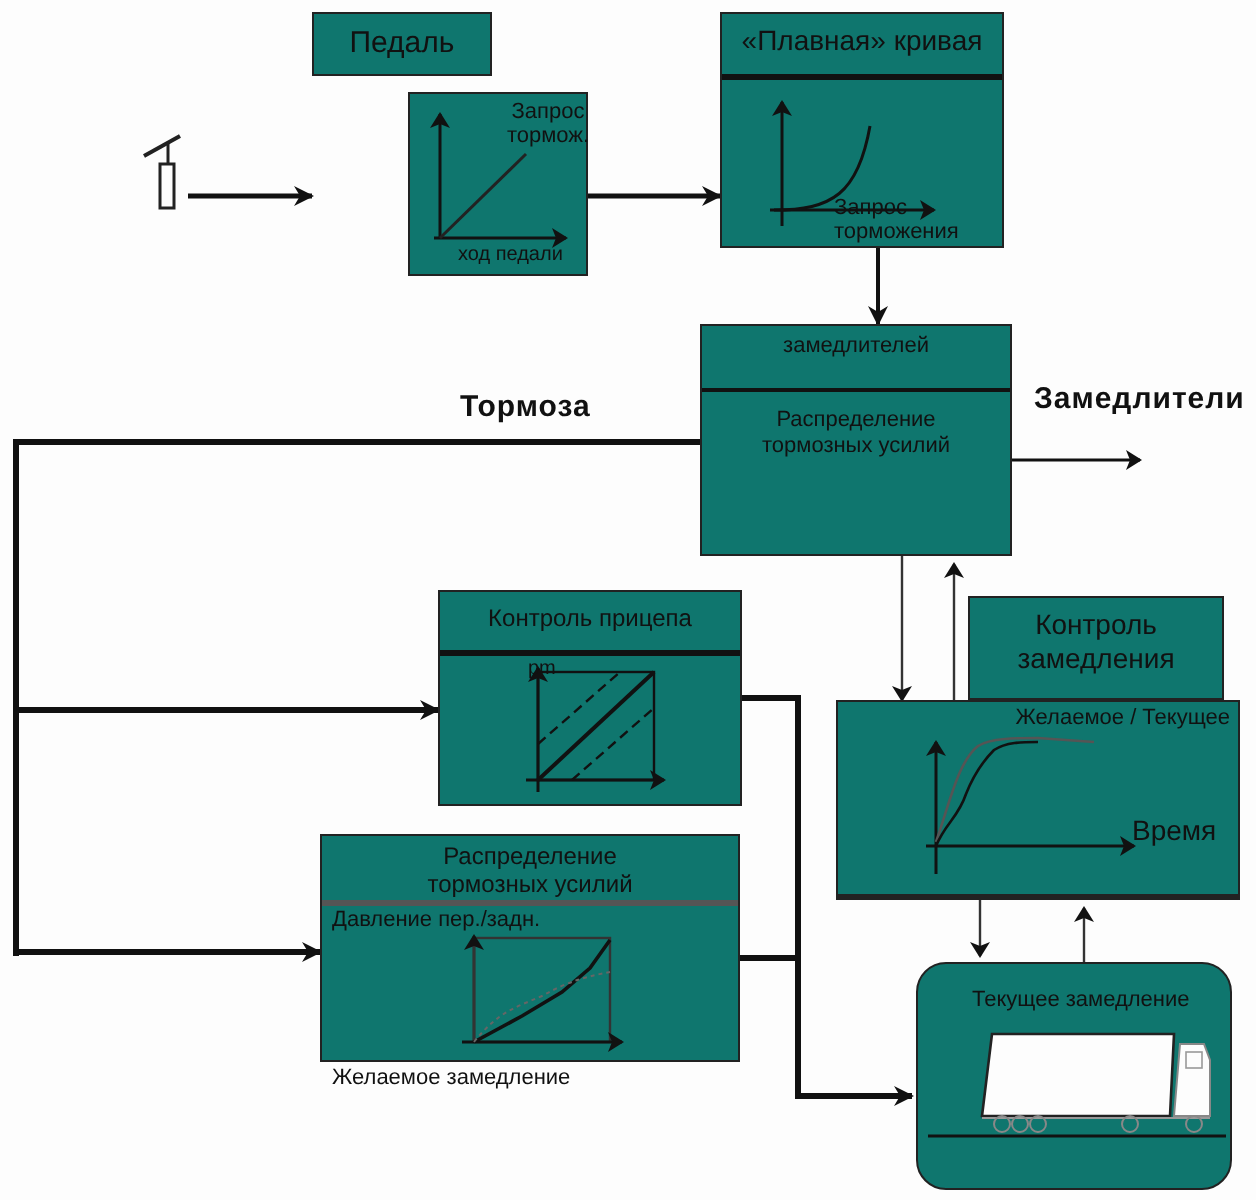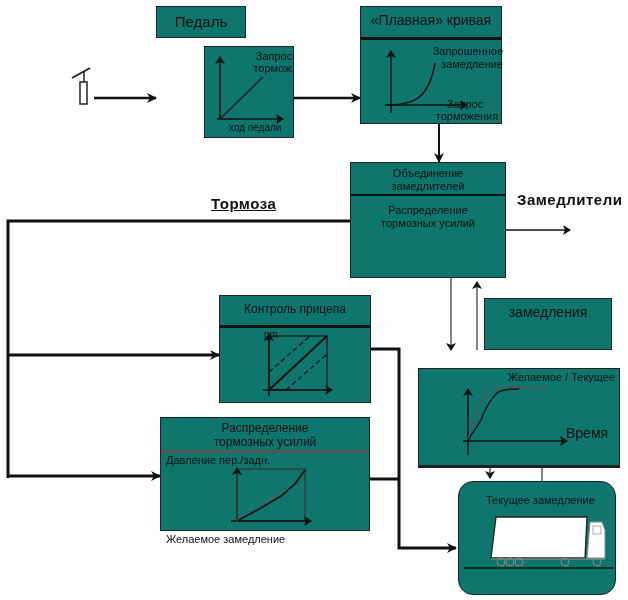--- a/index.html
+++ b/index.html
@@ -67,65 +67,61 @@
 </div>
 
 <div class="box" style="left:360px;top:6px;width:142px;height:118px;">
   <div class="lbl c" style="left:0;right:0;top:6px;font-size:14px;line-height:15px;">«Плавная» кривая</div>
   <div class="hdr-sep" style="top:30px;"></div>
   <svg width="142" height="118" style="position:absolute;left:0;top:0">
     <line x1="30" y1="106" x2="30" y2="44" stroke="#111" stroke-width="1.5" marker-end="url(#ahs)"></line>
     <line x1="24" y1="98" x2="106" y2="98" stroke="#111" stroke-width="1.5" marker-end="url(#ahs)"></line>
     <path d="M26,98 C55,98 68,90 74,56" fill="none" stroke="#111" stroke-width="1.5"></path>
   </svg>
-  <div class="lbl" style="left:66px;top:38px;font-size:11px;line-height:13px;text-align:right;width:76px;">
-    <div>Запрошенное</div>
-    <div>замедление</div>
-  </div>
-  <div class="lbl" style="left:68px;top:91px;font-size:11px;line-height:12px;text-align:center;width:76px;">
+  <div class="lbl" style="left:56px;top:91px;font-size:11px;line-height:12px;text-align:left;width:76px;">
     <div style="padding-right:4px;">Запрос</div>
     <div>торможения</div>
   </div>
 </div>
 
 <div class="box" style="left:350px;top:162px;width:156px;height:116px;">
   <div class="lbl c" style="left:0;right:0;top:4px;font-size:11px;line-height:13px;">
-    <div>Объединение</div>
     <div>замедлителей</div>
   </div>
   <div class="hdr-sep" style="top:31px;border-top-width:2px;"></div>
   <div class="lbl c" style="left:0;right:0;top:41px;font-size:11px;line-height:13px;">
     <div>Распределение</div>
     <div>тормозных усилий</div>
   </div>
 </div>
 
-<div class="lbl bold" style="left:211px;top:197px;text-decoration:underline;">Тормоза</div>
+<div class="lbl bold" style="left:230px;top:197px;">Тормоза</div>
 <div class="lbl bold" style="left:517px;top:193px;">Замедлители</div>
 
 <div class="box" style="left:219px;top:295px;width:152px;height:108px;">
   <div class="lbl c" style="left:0;right:0;top:7px;font-size:12px;">Контроль прицепа</div>
   <div class="hdr-sep" style="top:29px;"></div>
   <svg width="150" height="108" style="position:absolute;left:0;top:0">
     <rect x="49" y="40" width="58" height="54" fill="none" stroke="#111" stroke-width="1.2"></rect>
     <line x1="49" y1="100" x2="49" y2="38" stroke="#111" stroke-width="1.5" marker-end="url(#ahs)"></line>
     <line x1="43" y1="94" x2="112" y2="94" stroke="#111" stroke-width="1.5" marker-end="url(#ahs)"></line>
     <line x1="49" y1="94" x2="107" y2="40" stroke="#111" stroke-width="2"></line>
     <line x1="49" y1="76" x2="90" y2="40" stroke="#111" stroke-width="1.2" stroke-dasharray="5,3"></line>
     <line x1="66" y1="94" x2="107" y2="58" stroke="#111" stroke-width="1.2" stroke-dasharray="5,3"></line>
   </svg>
   <div class="lbl" style="left:20px;top:32px;font-size:10px;margin-left:24px;">pm</div>
 </div>
 
 <div class="box" style="left:484px;top:298px;width:128px;height:52px;">
   <div class="lbl c" style="left:0;right:0;top:5px;font-size:14px;line-height:17px;">
+    <div>Контроль</div>
     <div>замедления</div>
   </div>
 </div>
-<div class="box" style="left:418px;top:368px;width:202px;height:100px;border-bottom-width:3px;">
+<div class="box" style="left:418px;top:350px;width:202px;height:100px;border-bottom-width:3px;">
   <div class="lbl" style="right:4px;top:2px;font-size:11px;">Желаемое / Текущее</div>
   <svg width="202" height="100" style="position:absolute;left:0;top:0">
     <line x1="49" y1="86" x2="49" y2="20" stroke="#111" stroke-width="1.5" marker-end="url(#ahs)"></line>
     <line x1="44" y1="72" x2="148" y2="72" stroke="#111" stroke-width="1.5" marker-end="url(#ahs)"></line>
     <path d="M49,70 C56,50 60,30 70,22 C76,18 90,18 100,18 L128,20" fill="none" stroke="#555" stroke-width="1.3"></path>
     <path d="M49,72 C54,60 60,58 64,46 C68,36 72,30 78,24 C84,20 92,20 100,20" fill="none" stroke="#111" stroke-width="1.3"></path>
   </svg>
   <div class="lbl" style="left:147px;top:58px;font-size:14px;">Время</div>
 </div>
 

